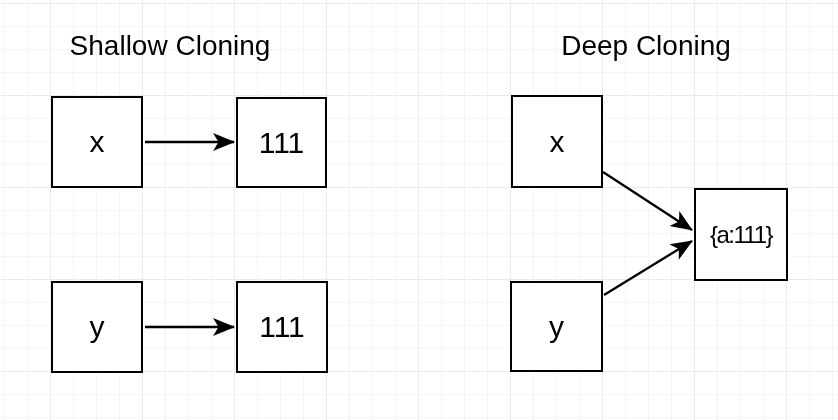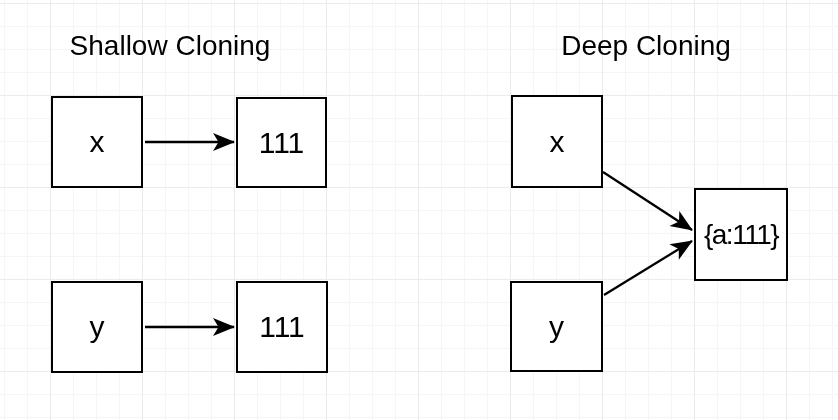--- a/index.html
+++ b/index.html
@@ -48,21 +48,21 @@
     display: flex;
     align-items: center;
     justify-content: center;
   }
   .node-label {
     font-size: 30px;
     color: var(--text);
     white-space: nowrap;
   }
   .node.snug .node-label {
-    font-size: 28px;
+    font-size: 24px;
     letter-spacing: -1.5px;
   }
 
   #edge-layer {
     position: absolute;
     left: 0; top: 0;
     width: 838px;
     height: 420px;
   }
   #edge-layer line {

